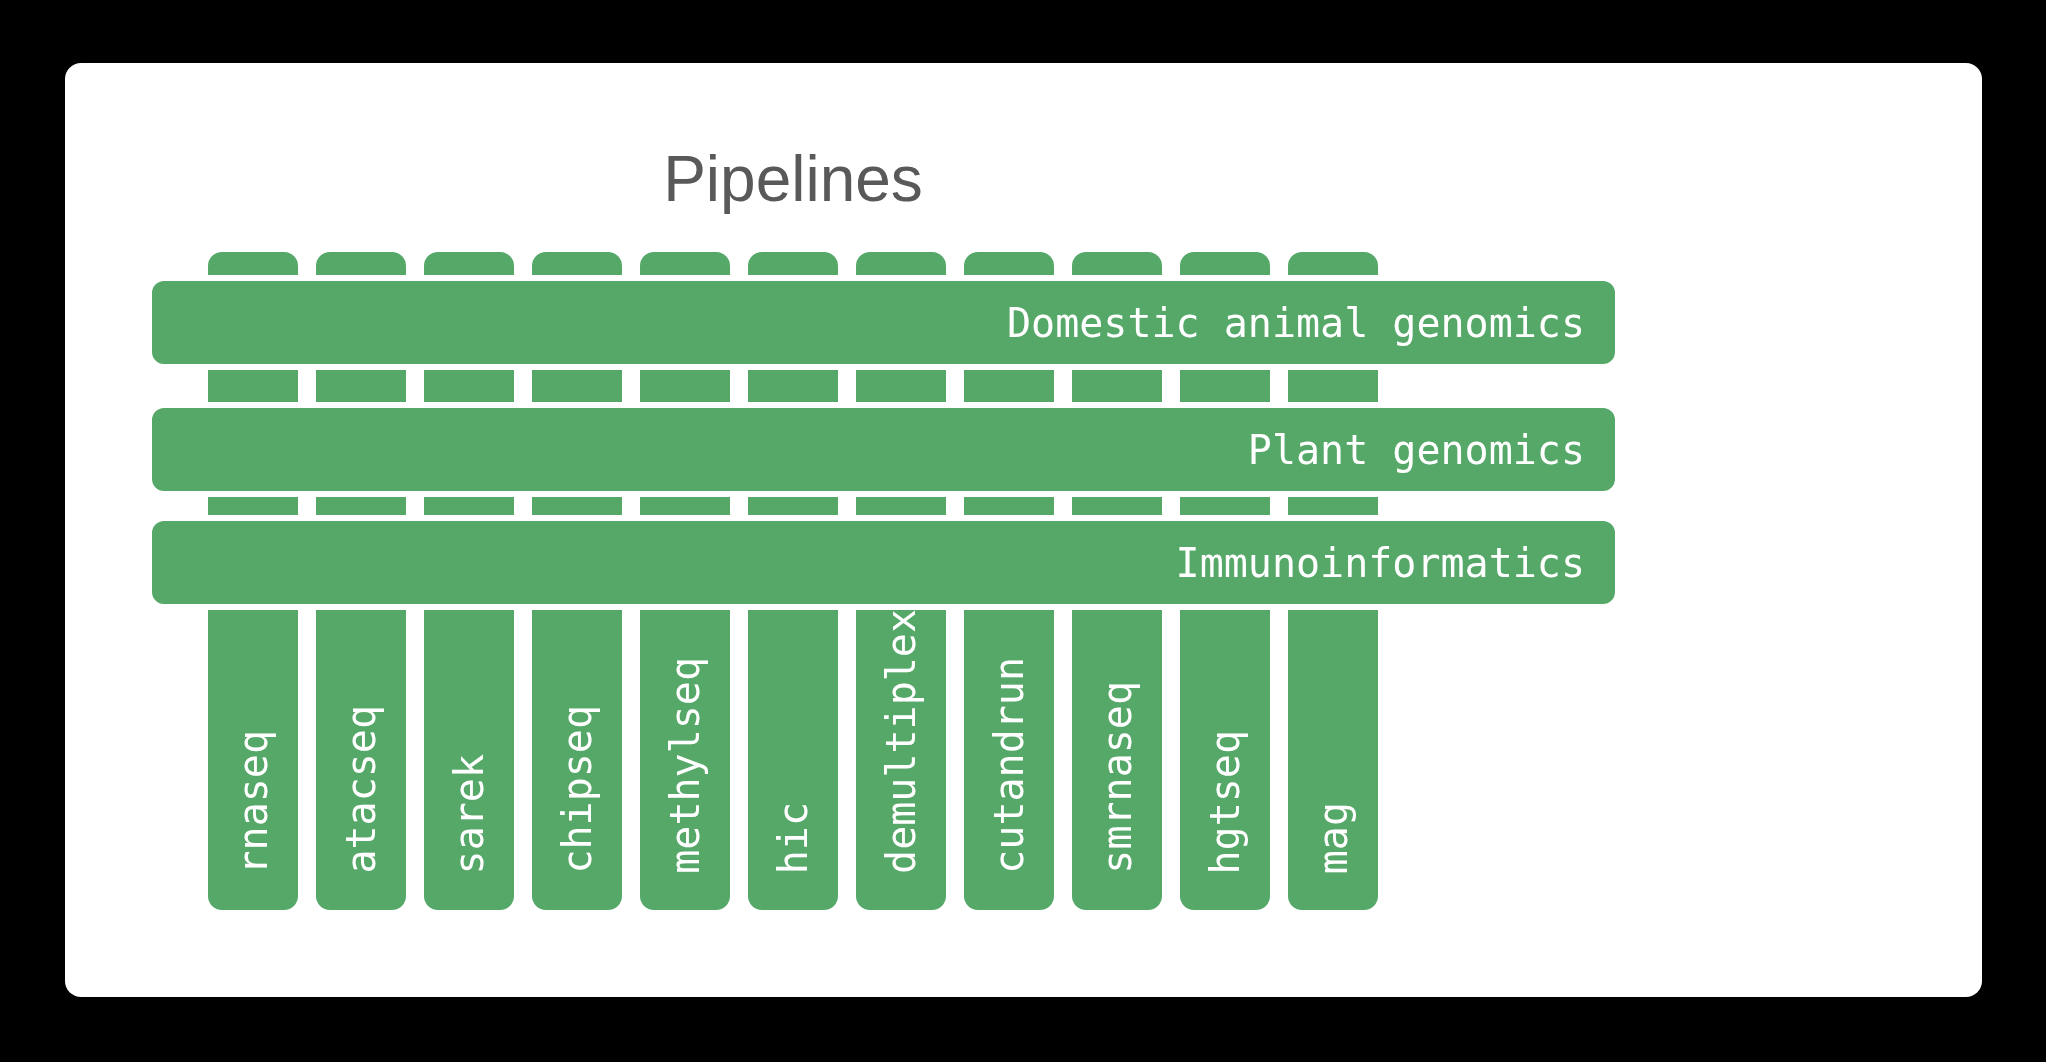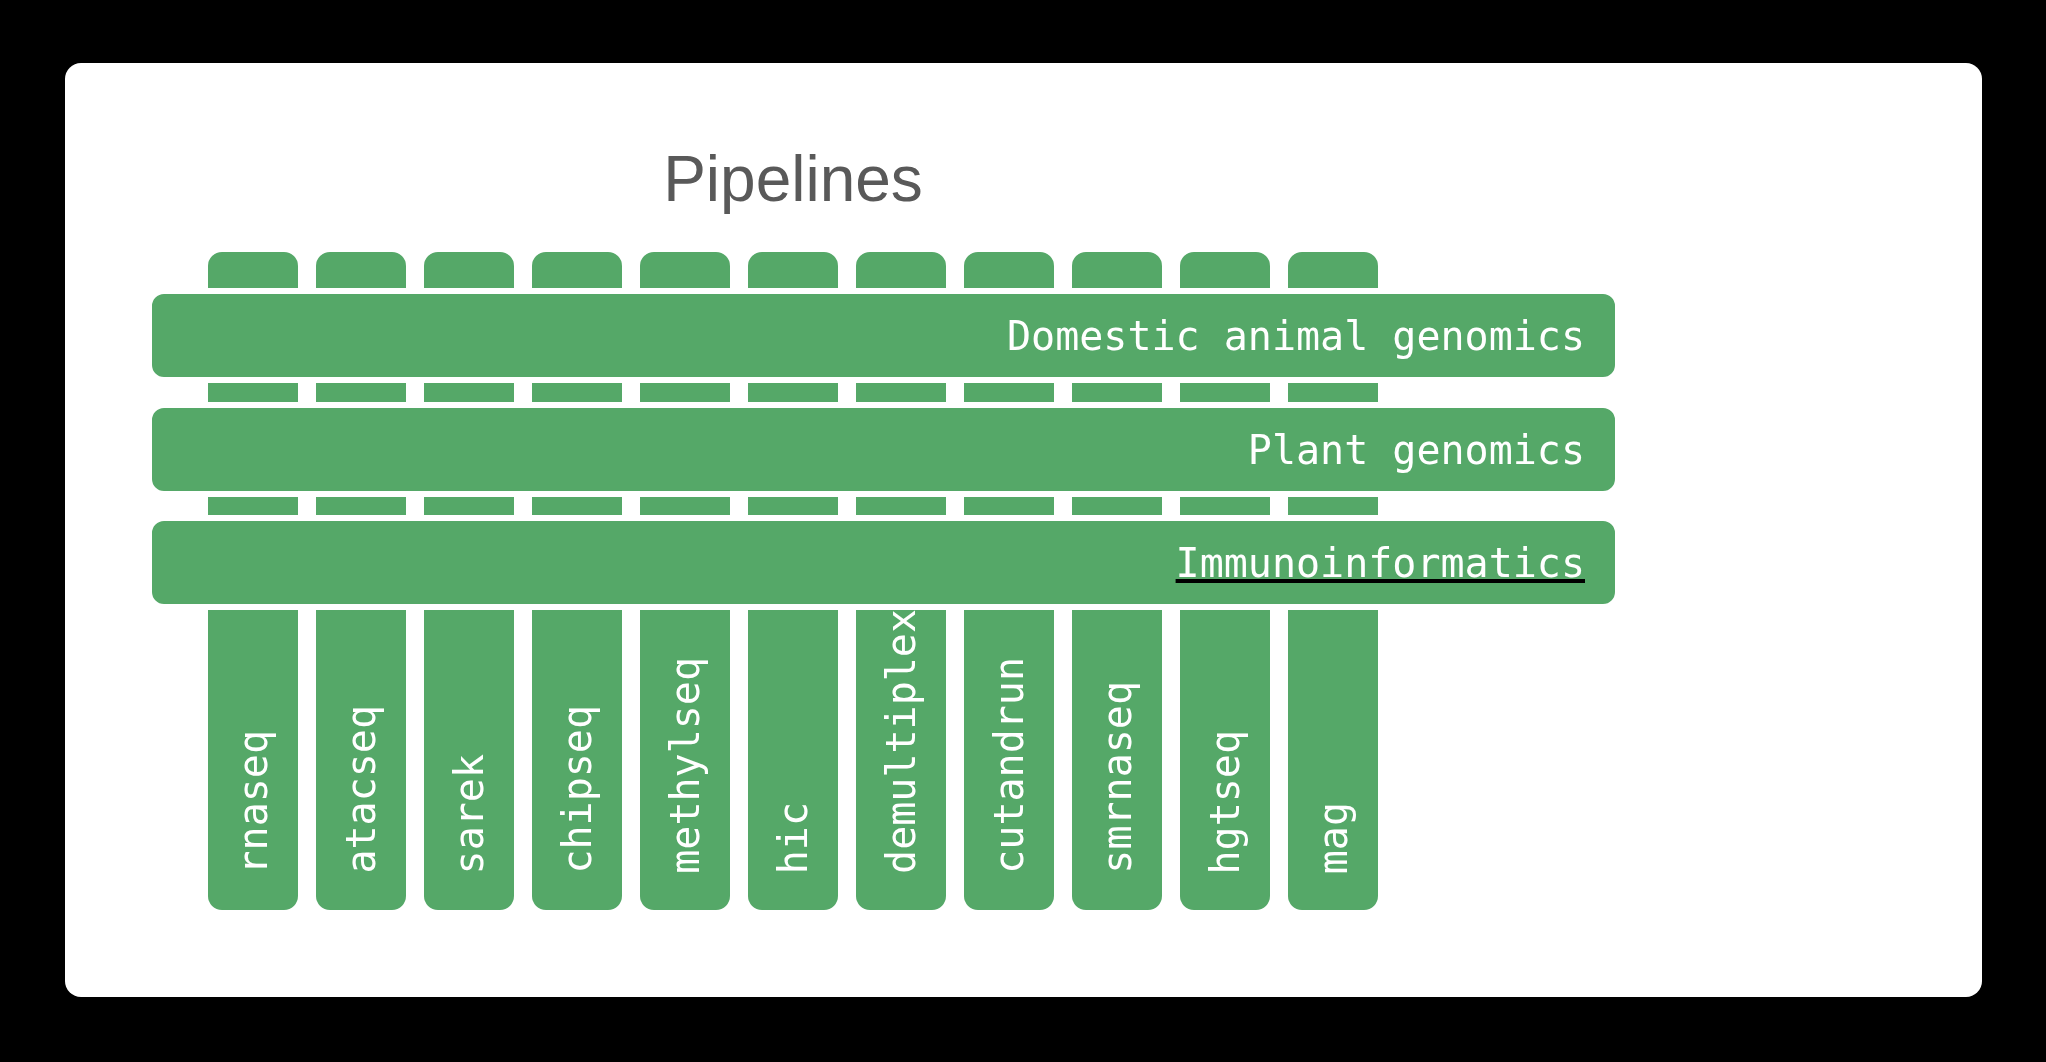--- a/index.html
+++ b/index.html
@@ -74,23 +74,23 @@
     background: #55a868;
     border: 6px solid #ffffff;
     border-radius: 18px;
     box-sizing: border-box;
     z-index: 2;
     display: flex;
     align-items: center;
     justify-content: flex-end;
     padding-right: 30px;
   }
-  .bar-1 { top: 225px; }
+  .bar-1 { top: 212px; }
   .bar-2 { top: 339px; align-items: center; }
-  .bar-3 { top: 452px; text-decoration: underline; }
+  .bar-3 { top: 452px; }
   .bar-label {
     font-family: "DejaVu Sans Mono", monospace;
     font-size: 40px;
     color: #ffffff;
     white-space: nowrap;
   }
   .side-label {
     position: absolute;
     left: 1718px;
     top: 263px;

